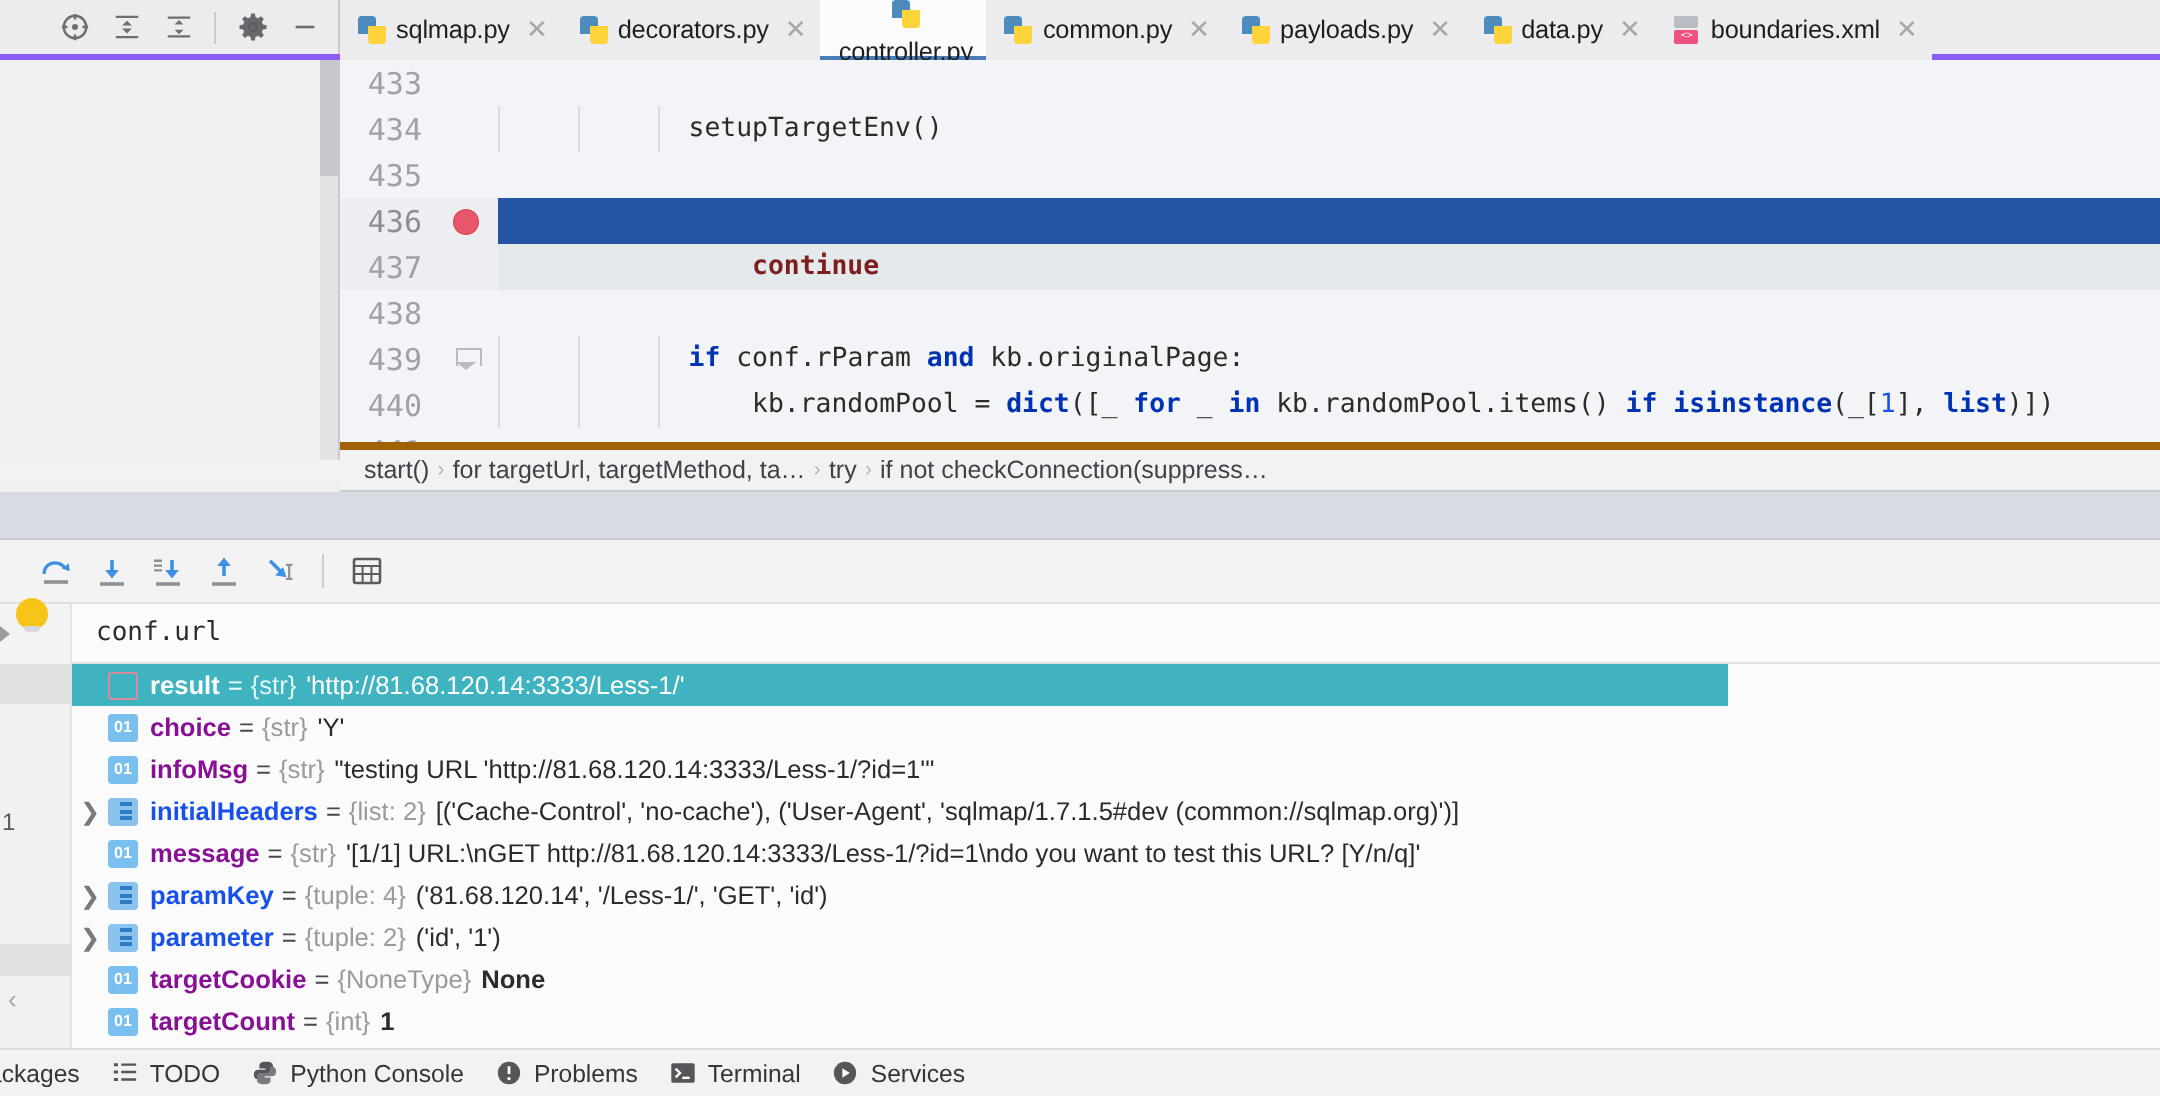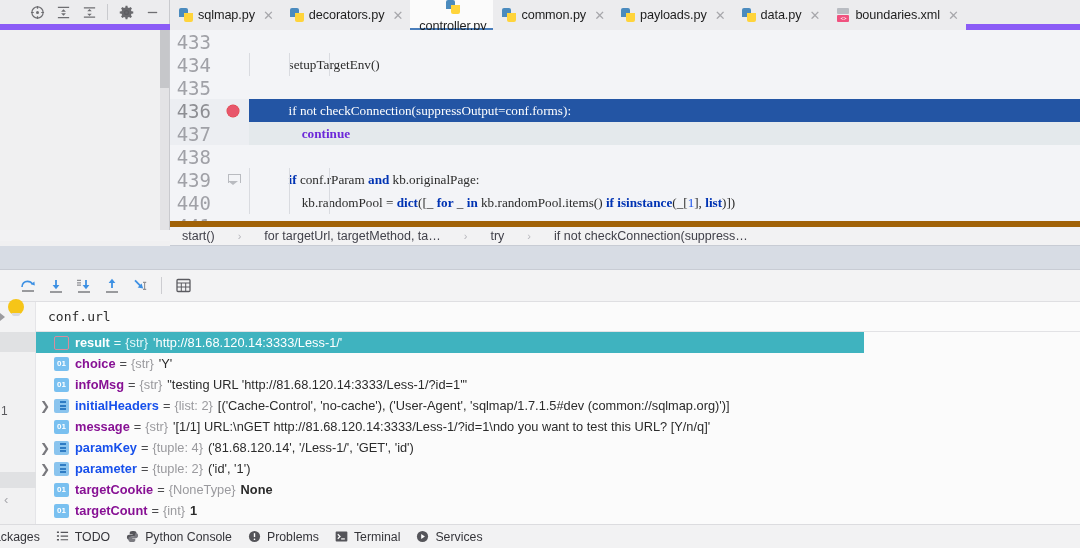--- a/index.html
+++ b/index.html
@@ -8,21 +8,21 @@
     background:#f2f2f3;
     font-family:"Liberation Sans", sans-serif;
     overflow:hidden;
   }
   body { position:relative; }
 
   
   .topbar {
     position:absolute; left:0; top:0; width:1080px; height:30px;
     background:#ececee;
-    border-bottom:6px solid #8b5cf6;
+    border-bottom:3px solid #8b5cf6;
     display:flex; align-items:stretch;
   }
   .tool-icons {
     display:flex; align-items:center; gap:0px;
     padding-left:24px; padding-right:4px;
     background:#ececee;
   }
   .ticon {
     width:26px; height:30px;
     display:flex; align-items:center; justify-content:center;
@@ -106,21 +106,21 @@
   }
   .eline {
     position:relative; height:23px; display:flex; align-items:stretch;
     font-family:"DejaVu Sans Mono", monospace;
     font-size:13.2px;
   }
   .gutter {
     width:47px; flex:0 0 47px;
     display:flex; align-items:center; justify-content:flex-end;
     padding-right:6px;
-    color:#a0a1a7; font-size:19px;
+    color:#a0a1a7; font-size:15px;
     background:#f3f4f7;
     font-family:"DejaVu Sans Mono", monospace;
   }
   .bpcol {
     width:32px; flex:0 0 32px; position:relative;
     display:flex; align-items:center; justify-content:center;
     background:#f3f4f7;
   }
   .bpdot {
     width:12px; height:12px; border-radius:50%;
@@ -139,49 +139,48 @@
     content:""; position:absolute; left:0px; top:7px;
     width:0; height:0;
     border-left:5.5px solid transparent;
     border-right:5.5px solid transparent;
     border-top:4px solid #b9bbc0;
   }
   .codetext {
     flex:1; display:flex; align-items:center;
     padding-left:0px; white-space:pre;
     color:#2b2b2b;
-    font-family:Liberation Serif, serif;
   }
   .indentbars {
     position:absolute; left:79px; top:0; height:23px;
     display:flex; pointer-events:none;
   }
   .indentbars i {
     display:block; width:1px; background:#d9dbe0; height:23px;
   }
   .eline.hl { background:#2355a4; }
   .eline.hl .gutter { background:#eceef2; color:#8d8e93; }
   .eline.hl .bpcol { background:#eceef2; }
   .eline.hl .codetext { color:#ffffff; }
   .eline.sub { background:#e4e9ec; }
   .eline.sub .gutter { background:#eceef2; }
   .eline.sub .bpcol { background:#eceef2; }
 
   .kw    { color:#0033b3; font-weight:600; }
   .fn    { color:#2b2b2b; }
   .num   { color:#1750eb; }
-  .sub .kw { color:#6d28d9; }
+  .sub .kw { color:#7f1d1d; }
 
   
   .breadcrumb {
     position:absolute; left:170px; top:221px; width:910px; height:24px;
     background:#f2f2f3;
-    border-top:6px solid #a16207;
+    border-top:4px solid #a16207;
     display:flex; align-items:center;
-    padding-left:12px; gap:23px;
+    padding-left:12px; gap:4px;
     font-size:12.5px; color:#41414a;
   }
   .breadcrumb .sepchev { color:#b6b6bb; font-size:11px; }
 
   
   .divband {
     position:absolute; left:0; top:245px; width:1080px; height:25px;
     background:#d7dce4;
     border-top:1px solid #c8ccd4;
     border-bottom:1px solid #c8ccd4;
@@ -451,21 +450,21 @@
     <div class="gutter">435</div>
     <div class="bpcol"></div>
     <div class="codetext"></div>
   </div>
 
   <div class="eline hl">
     <div class="gutter">436</div>
     <div class="bpcol">
         <span class="bpdot"></span>
       </div>
-    <div class="codetext"><span style="white-space:pre">            </span><span>if not checkConnection(suppressOutput=conf.forms):</span></div>
+    <div class="codetext"><span style="white-space:pre">            </span></div>
   </div>
 
   <div class="eline sub">
     <div class="gutter">437</div>
     <div class="bpcol"></div>
     <div class="codetext"><span style="white-space:pre">                </span><span class="kw">continue</span></div>
   </div>
 
   <div class="eline">
     <div class="gutter">438</div>

